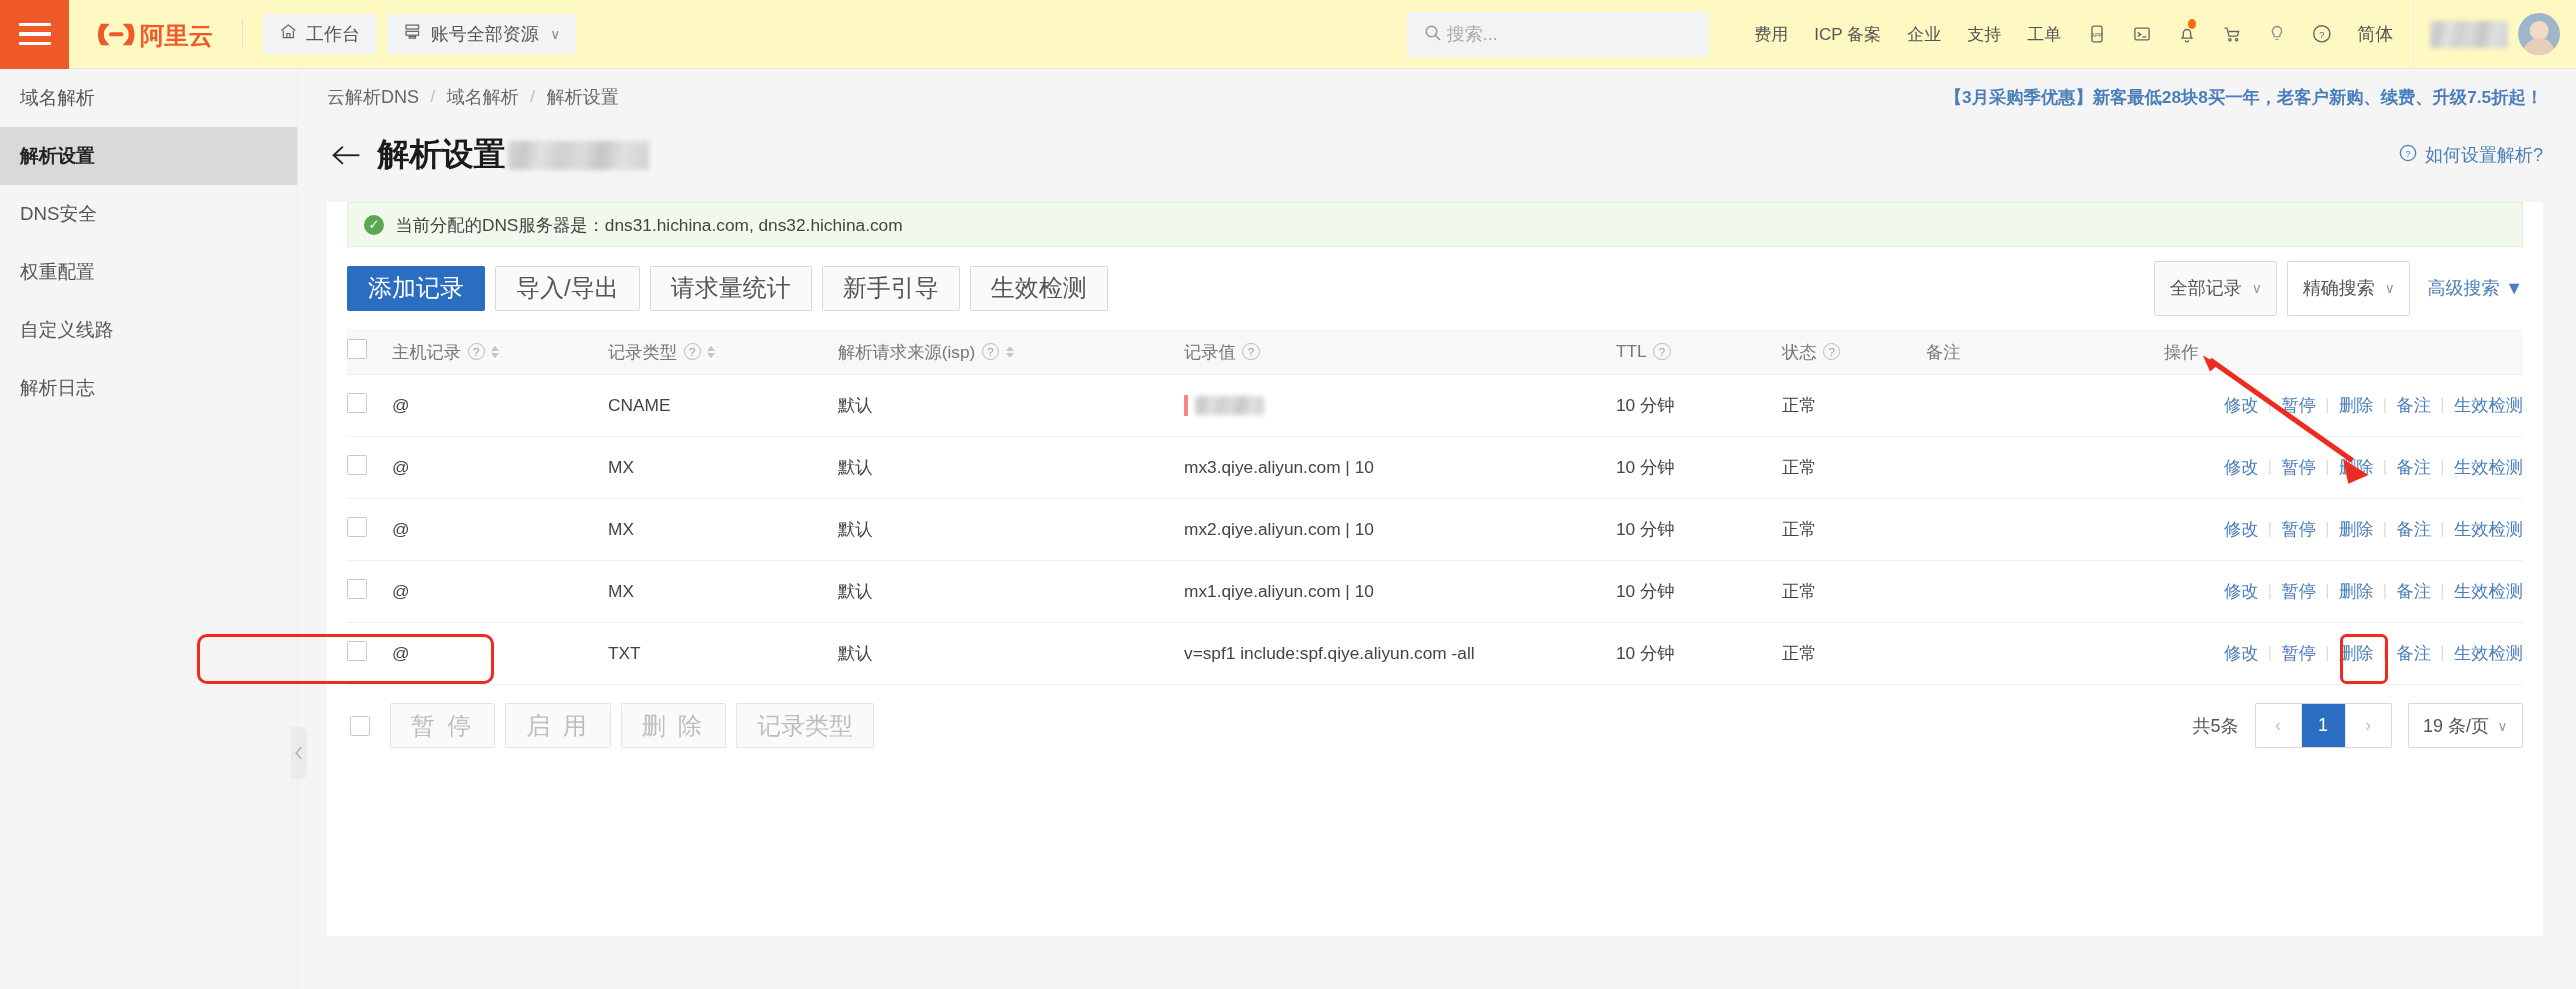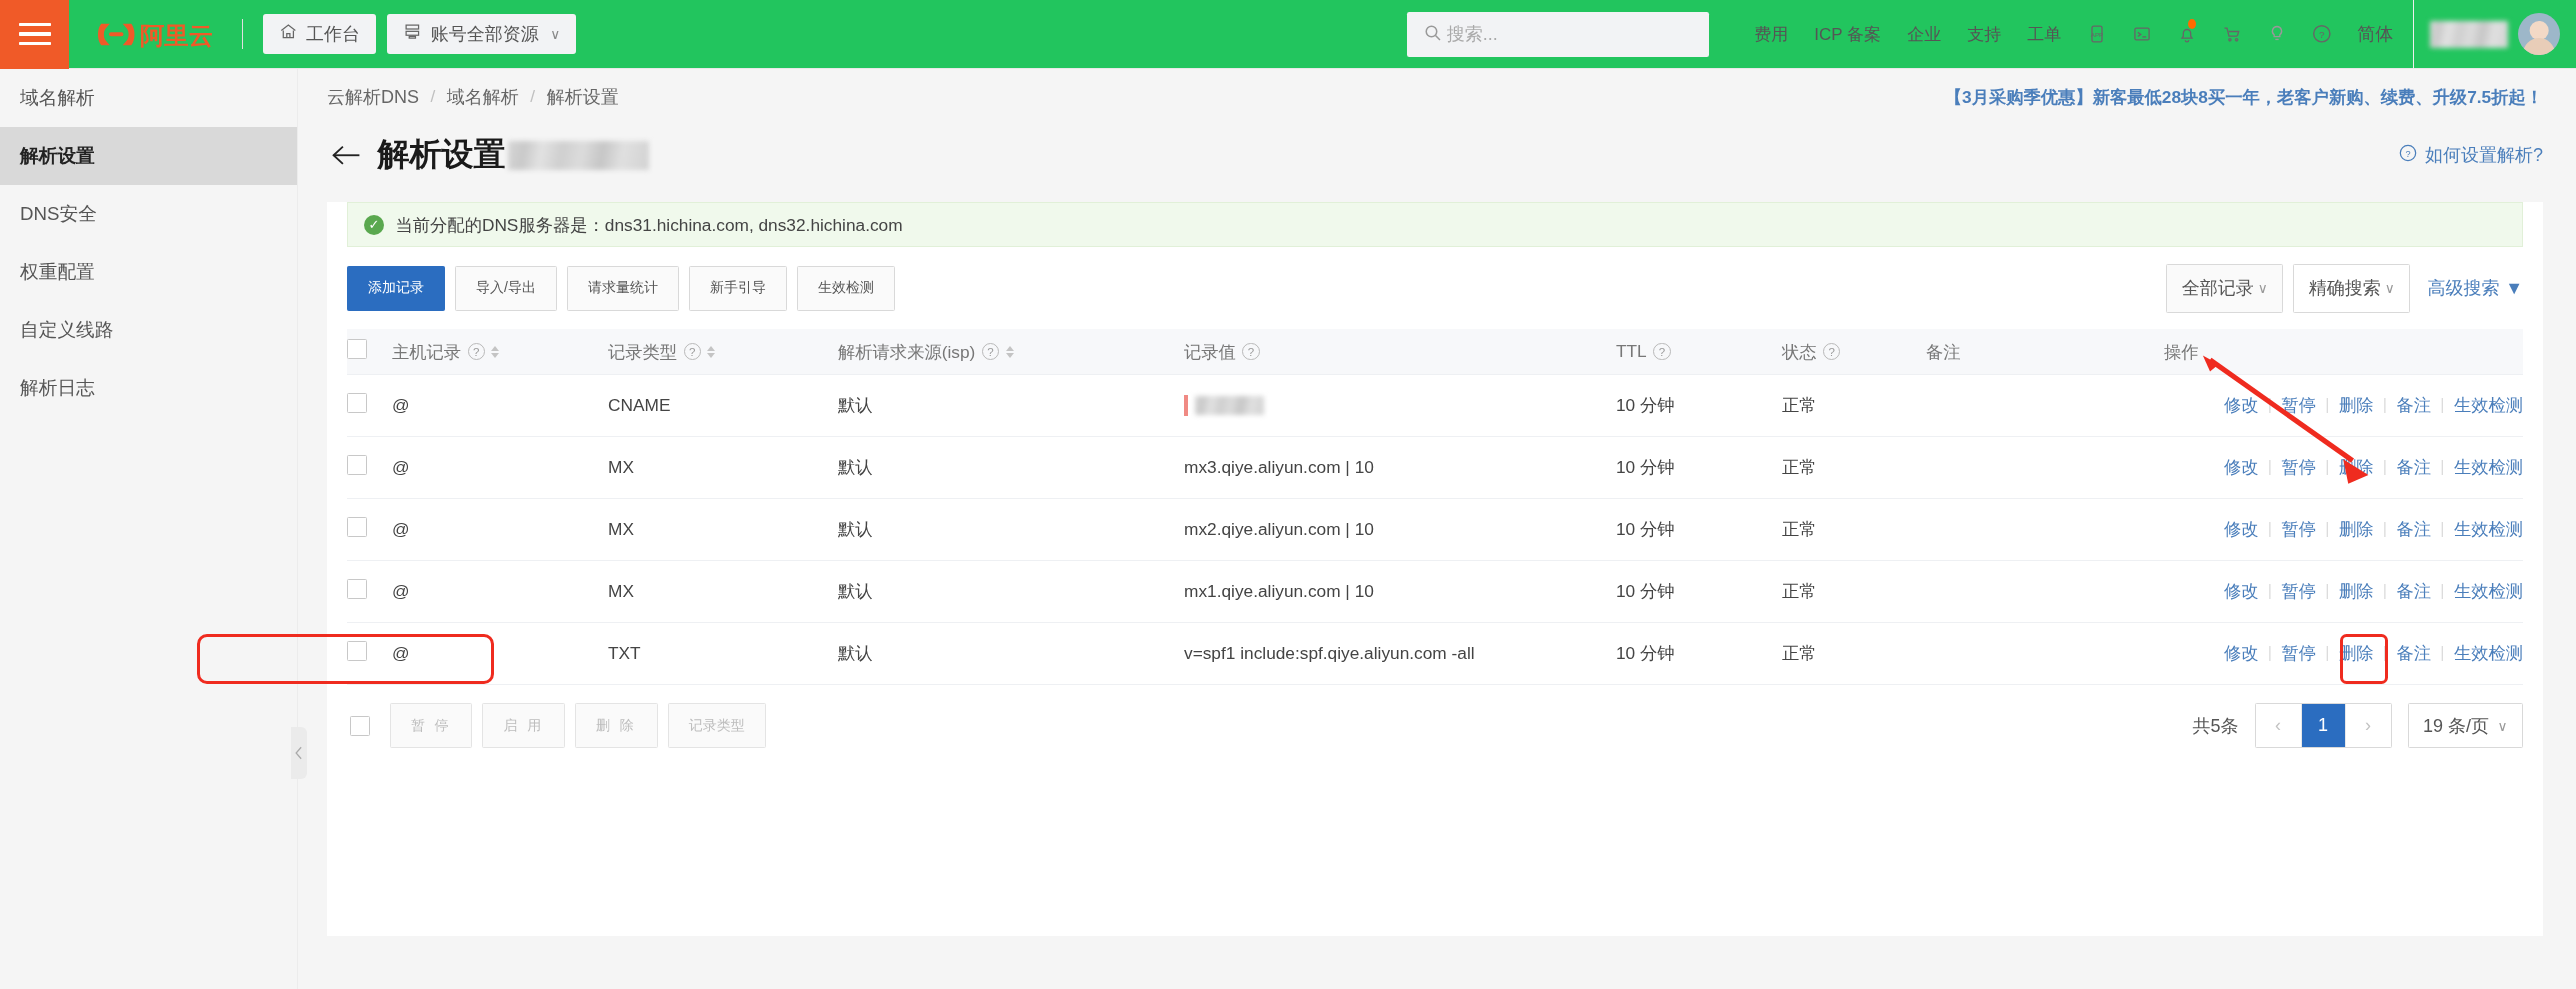--- a/index.html
+++ b/index.html
@@ -8,21 +8,21 @@
     width: 2576px; height: 989px;
     background: #f5f5f5;
     font-family: "Liberation Sans", "DejaVu Sans", sans-serif;
     overflow: hidden;
     position: relative;
   }
 
   
   .topbar {
     position: absolute; top:0; left:0; width:2576px; height:69px;
-    background: #22c55e;
+    background: #fef9c3;
     display:flex; align-items:center;
     border-bottom: 0.7px solid #e8e8e8;
   }
   .hamburger {
     width:69px; height:69px; background:#f05a28;
     display:flex; flex-direction:column; align-items:center; justify-content:center;
     gap:5.8px; flex:0 0 auto; cursor:pointer;
   }
   .hamburger i { display:block; width:32px; height:3.6px; background:#fff; border-radius:0.7px; }
 
@@ -139,29 +139,29 @@
     width:20px; height:20px; border-radius:50%; background:#5aa84f; color:#fff;
     font-size:13px; display:flex; align-items:center; justify-content:center; flex:0 0 auto;
   }
   .notice-tx { font-size:17.3px; color:#444; }
 
   .toolbar {
     margin:18.7px 20px 0 20px; display:flex; align-items:center; height:45px;
   }
   .btn {
     height:45px; padding:0 20px; border:0.7px solid #d9d9d9; background:#fafafa;
-    font-size:14px; color:#555; display:flex; align-items:center; justify-content:center;
+    font-size:24px; color:#555; display:flex; align-items:center; justify-content:center;
     cursor:pointer; margin-right:10px; border-radius:1.4px; white-space:nowrap;
   }
   .btn.primary { background:#2b6dc0; border-color:#2b6dc0; color:#fff; }
   .tb-sp { flex:1 1 auto; }
 
   .sel {
-    height:49px; min-width:98px; padding:0 14.4px; border:0.7px solid #d9d9d9; background:#fafafa;
-    font-size:18px; color:#555; display:flex; align-items:center; gap:4px;
+    height:55px; min-width:98px; padding:0 14.4px; border:0.7px solid #d9d9d9; background:#fafafa;
+    font-size:18px; color:#555; display:flex; align-items:center; gap:10px;
     cursor:pointer; margin-left:10px; border-radius:1.4px; white-space:nowrap;
   }
   .sel.plain { background:#fff; }
   .sel .cv { font-size:13.7px; color:#999; }
 
   .searchwrap {
     height:45px; border:0.7px solid #d9d9d9; background:#fff; display:flex; align-items:center;
     margin-left:10px; border-radius:1.4px; position:relative;
   }
   .searchwrap .si {

